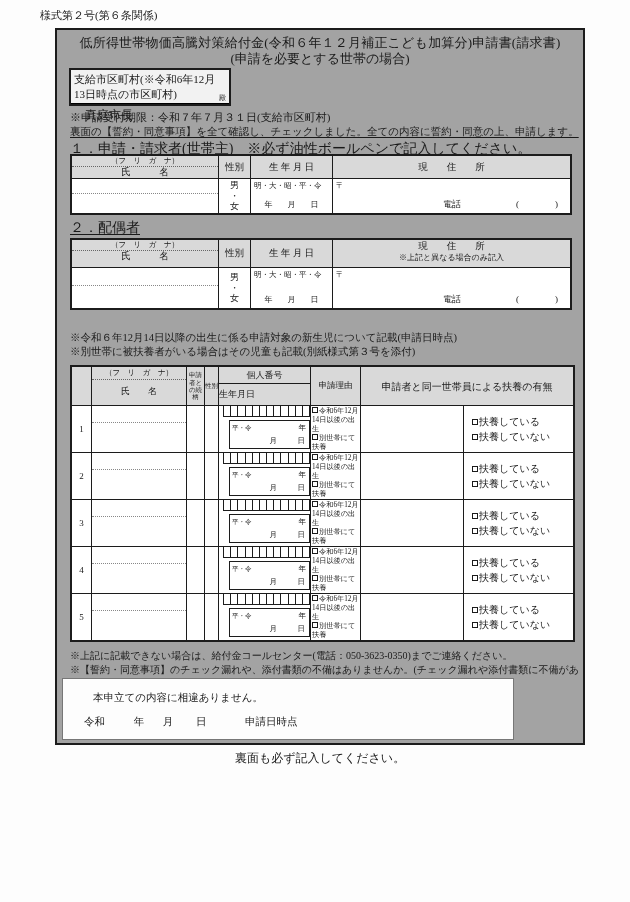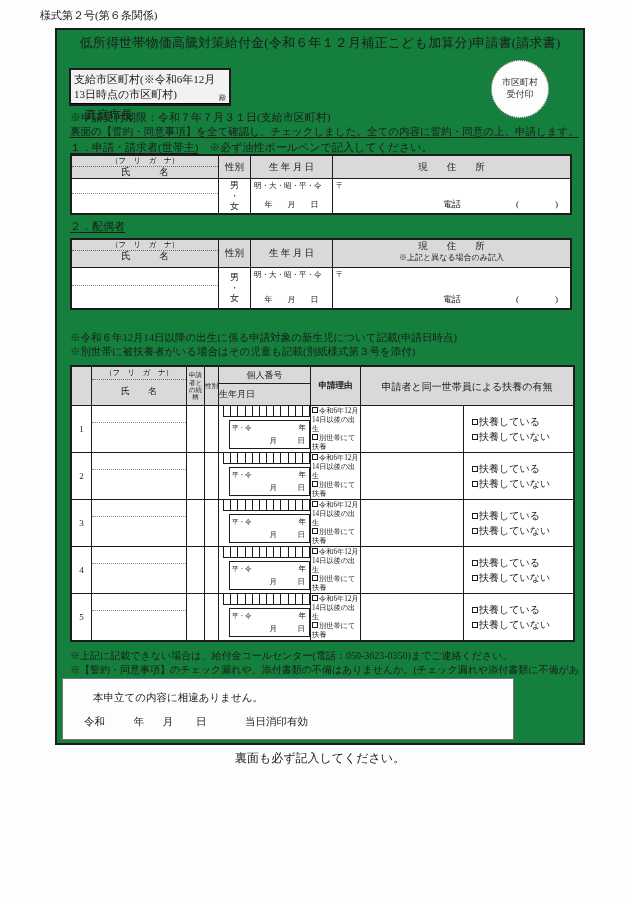--- a/index.html
+++ b/index.html
@@ -8,42 +8,42 @@
     width:630px; height:902px; position:relative;
     font-family:"Liberation Serif","DejaVu Serif",serif;
     color:#1a1a1a; background:#fdfdfd;
   }
   .page { position:absolute; inset:0; background:#fdfdfd; }
 
   .form-number { position:absolute; left:40px; top:8px; font-size:11px; }
 
   .main-box {
     position:absolute; left:55px; top:28px; width:530px; height:717px;
-    border:2px solid #1c1c1c; background:#15803d;padding-left:32px;
+    border:2px solid #1c1c1c; background:#a3a3a3;padding-left:32px;
   }
 
   .title { position:absolute; top:4px; left:0; right:0; text-align:center; font-size:13px; letter-spacing:0.2px; }
   .subtitle { position:absolute; top:20px; left:0; right:0; text-align:center; font-size:13px; }
 
   .muni-box { position:absolute; left:12px; top:38px; width:162px; height:38px; border:2px solid #1c1c1c; background:#fff; }
   .muni-label { display:block; font-size:11px; padding:2px 3px 1px 3px; border-bottom:1px solid #000000; letter-spacing:0; background:#f2f2f2; }
   .muni-value { display:block; font-size:12px; padding:3px 0 0 14px; }
   .muni-honorific { position:absolute; right:3px; bottom:1px; font-size:7px; }
 
   .stamp-circle {
     position:absolute; left:434px; top:30px; width:58px; height:58px;
     border:1px dotted #555; border-radius:50%;
     display:flex; flex-direction:column; align-items:center; justify-content:center;
     font-size:9px; line-height:1.3; color:#333; background:#fdfdfd;
   }
 
   .deadline { position:absolute; left:13px; top:80px; font-size:11px; }
   .pledge   { position:absolute; left:13px; top:95px; font-size:10.5px; text-decoration:underline; text-underline-offset:2px; }
 
-  .sec-head { font-size:11px; }
+  .sec-head { font-size:14px; }
   .sec-head .u { text-decoration:underline; text-underline-offset:2px; }
   .sec1-head { position:absolute; left:13px; top:110px; }
   .sec2-head { position:absolute; left:13px; top:189px; }
   .sec3-head { position:absolute; left:13px; top:288px; }
   .sec3-note1 { position:absolute; left:13px; top:301px; font-size:10.5px; }
   .sec3-note2 { position:absolute; left:13px; top:315px; font-size:10.5px; }
 
   
   .ptable { position:absolute; left:13px; width:502px; border:2px solid #1c1c1c; background:#fff; }
   .t1 { top:124px; }
@@ -92,21 +92,21 @@
   .g-rel { width:18px; font-size:6.5px; line-height:1.15; text-align:center; display:flex; align-items:center; justify-content:center; }
   .g-sex { width:14px; font-size:6.5px; display:flex; align-items:center; justify-content:center; }
   .g-pn { width:92px; }
   .g-reason { width:50px; }
   .g-other { width:103px; }
   .g-dep { flex:1; }
   .t3head .hd-furi { line-height:12px; height:13px; }
   .t3head .hd-name { font-size:9px; line-height:22px; }
   .pn-top { font-size:9px; text-align:center; border-bottom:1px solid #1c1c1c; height:17px; line-height:16px; }
   .pn-bot { font-size:9px; text-align:left; line-height:20px; }
-  .hd-reason { font-size:8.5px; display:flex; align-items:center; justify-content:center; height:100%;font-weight:bold; }
+  .hd-reason { font-size:8.5px; display:flex; align-items:center; justify-content:center; height:100%; }
   .hd-other { font-size:7px; line-height:1.35; display:flex; align-items:center; justify-content:center; text-align:center; height:100%; padding:0 1px; }
   .hd-dep { font-size:10px; line-height:1.3; display:flex; align-items:center; justify-content:center; text-align:center; height:100%; }
   .t3 .body-name .furi-area { height:38%; }
   .digits { display:flex; height:11px; margin-left:4px; border-bottom:1px solid #1c1c1c; border-left:1px solid #1c1c1c; }
   .digits span { flex:1; border-right:1px solid #1c1c1c; }
   .datebox { margin:3px 0 0 10px; border:1px solid #1c1c1c; height:29px; position:relative; background:#fff; }
   .datebox .era { position:absolute; left:2px; top:3px; font-size:6.5px; }
   .datebox .yy { position:absolute; right:3px; top:2px; font-size:7.5px; }
   .datebox .mm { position:absolute; right:32px; bottom:2px; font-size:7.5px; }
   .datebox .dd { position:absolute; right:4px; bottom:2px; font-size:7.5px; }
@@ -131,31 +131,28 @@
 </head>
 <body>
 
 <div class="page">
 
   <div class="form-number">様式第２号(第６条関係)</div>
 
   <div class="main-box">
 
     <div class="title">低所得世帯物価高騰対策給付金(令和６年１２月補正こども加算分)申請書(請求書)</div>
+    <div class="subtitle">(申請を必要とする世帯の場合)</div>
 
     <div class="muni-box">
       <span class="muni-label">支給市区町村(※令和6年12月13日時点の市区町村)</span>
       <span class="muni-value">真庭市長</span>
       <span class="muni-honorific">殿</span>
     </div>
 
-    <div class="stamp-circle">
-      <span>市区町村</span>
-      <span>受付印</span>
-    </div>
 
     <div class="deadline">※申請受付期限：令和７年７月３１日(支給市区町村)</div>
     <div class="pledge">裏面の【誓約・同意事項】を全て確認し、チェックしました。全ての内容に誓約・同意の上、申請します。</div>
 
     <div class="sec-head sec1-head"><span class="u">１．申請・請求者(世帯主)</span><span>　※必ず油性ボールペンで記入してください。</span></div>
 
     <div class="ptable t1">
       <div class="prow phead">
         <div class="pcell c-name">
           <div class="hd-furi">（フ　リ　ガ　ナ）</div>
@@ -488,21 +485,21 @@
     <div class="post-note1">※上記に記載できない場合は、給付金コールセンター(電話：050-3623-0350)までご連絡ください。</div>
     <div class="post-note2">※【誓約・同意事項】のチェック漏れや、添付書類の不備はありませんか。(チェック漏れや添付書類に不備がある場合、給付を受けられません。)</div>
 
     <div class="decl-box">
       <div class="decl-statement">本申立ての内容に相違ありません。</div>
       <div class="decl-dateline">
         <span class="d-era">令和</span>
         <span class="d-y">年</span>
         <span class="d-m">月</span>
         <span class="d-d">日</span>
-        <span class="d-name">当日消印有効</span>
+        <span class="d-name">申請日時点</span>
       </div>
     </div>
 
   </div>
 
   <div class="footer-note">裏面も必ず記入してください。</div>
 
 </div>
 
 </body></html>

